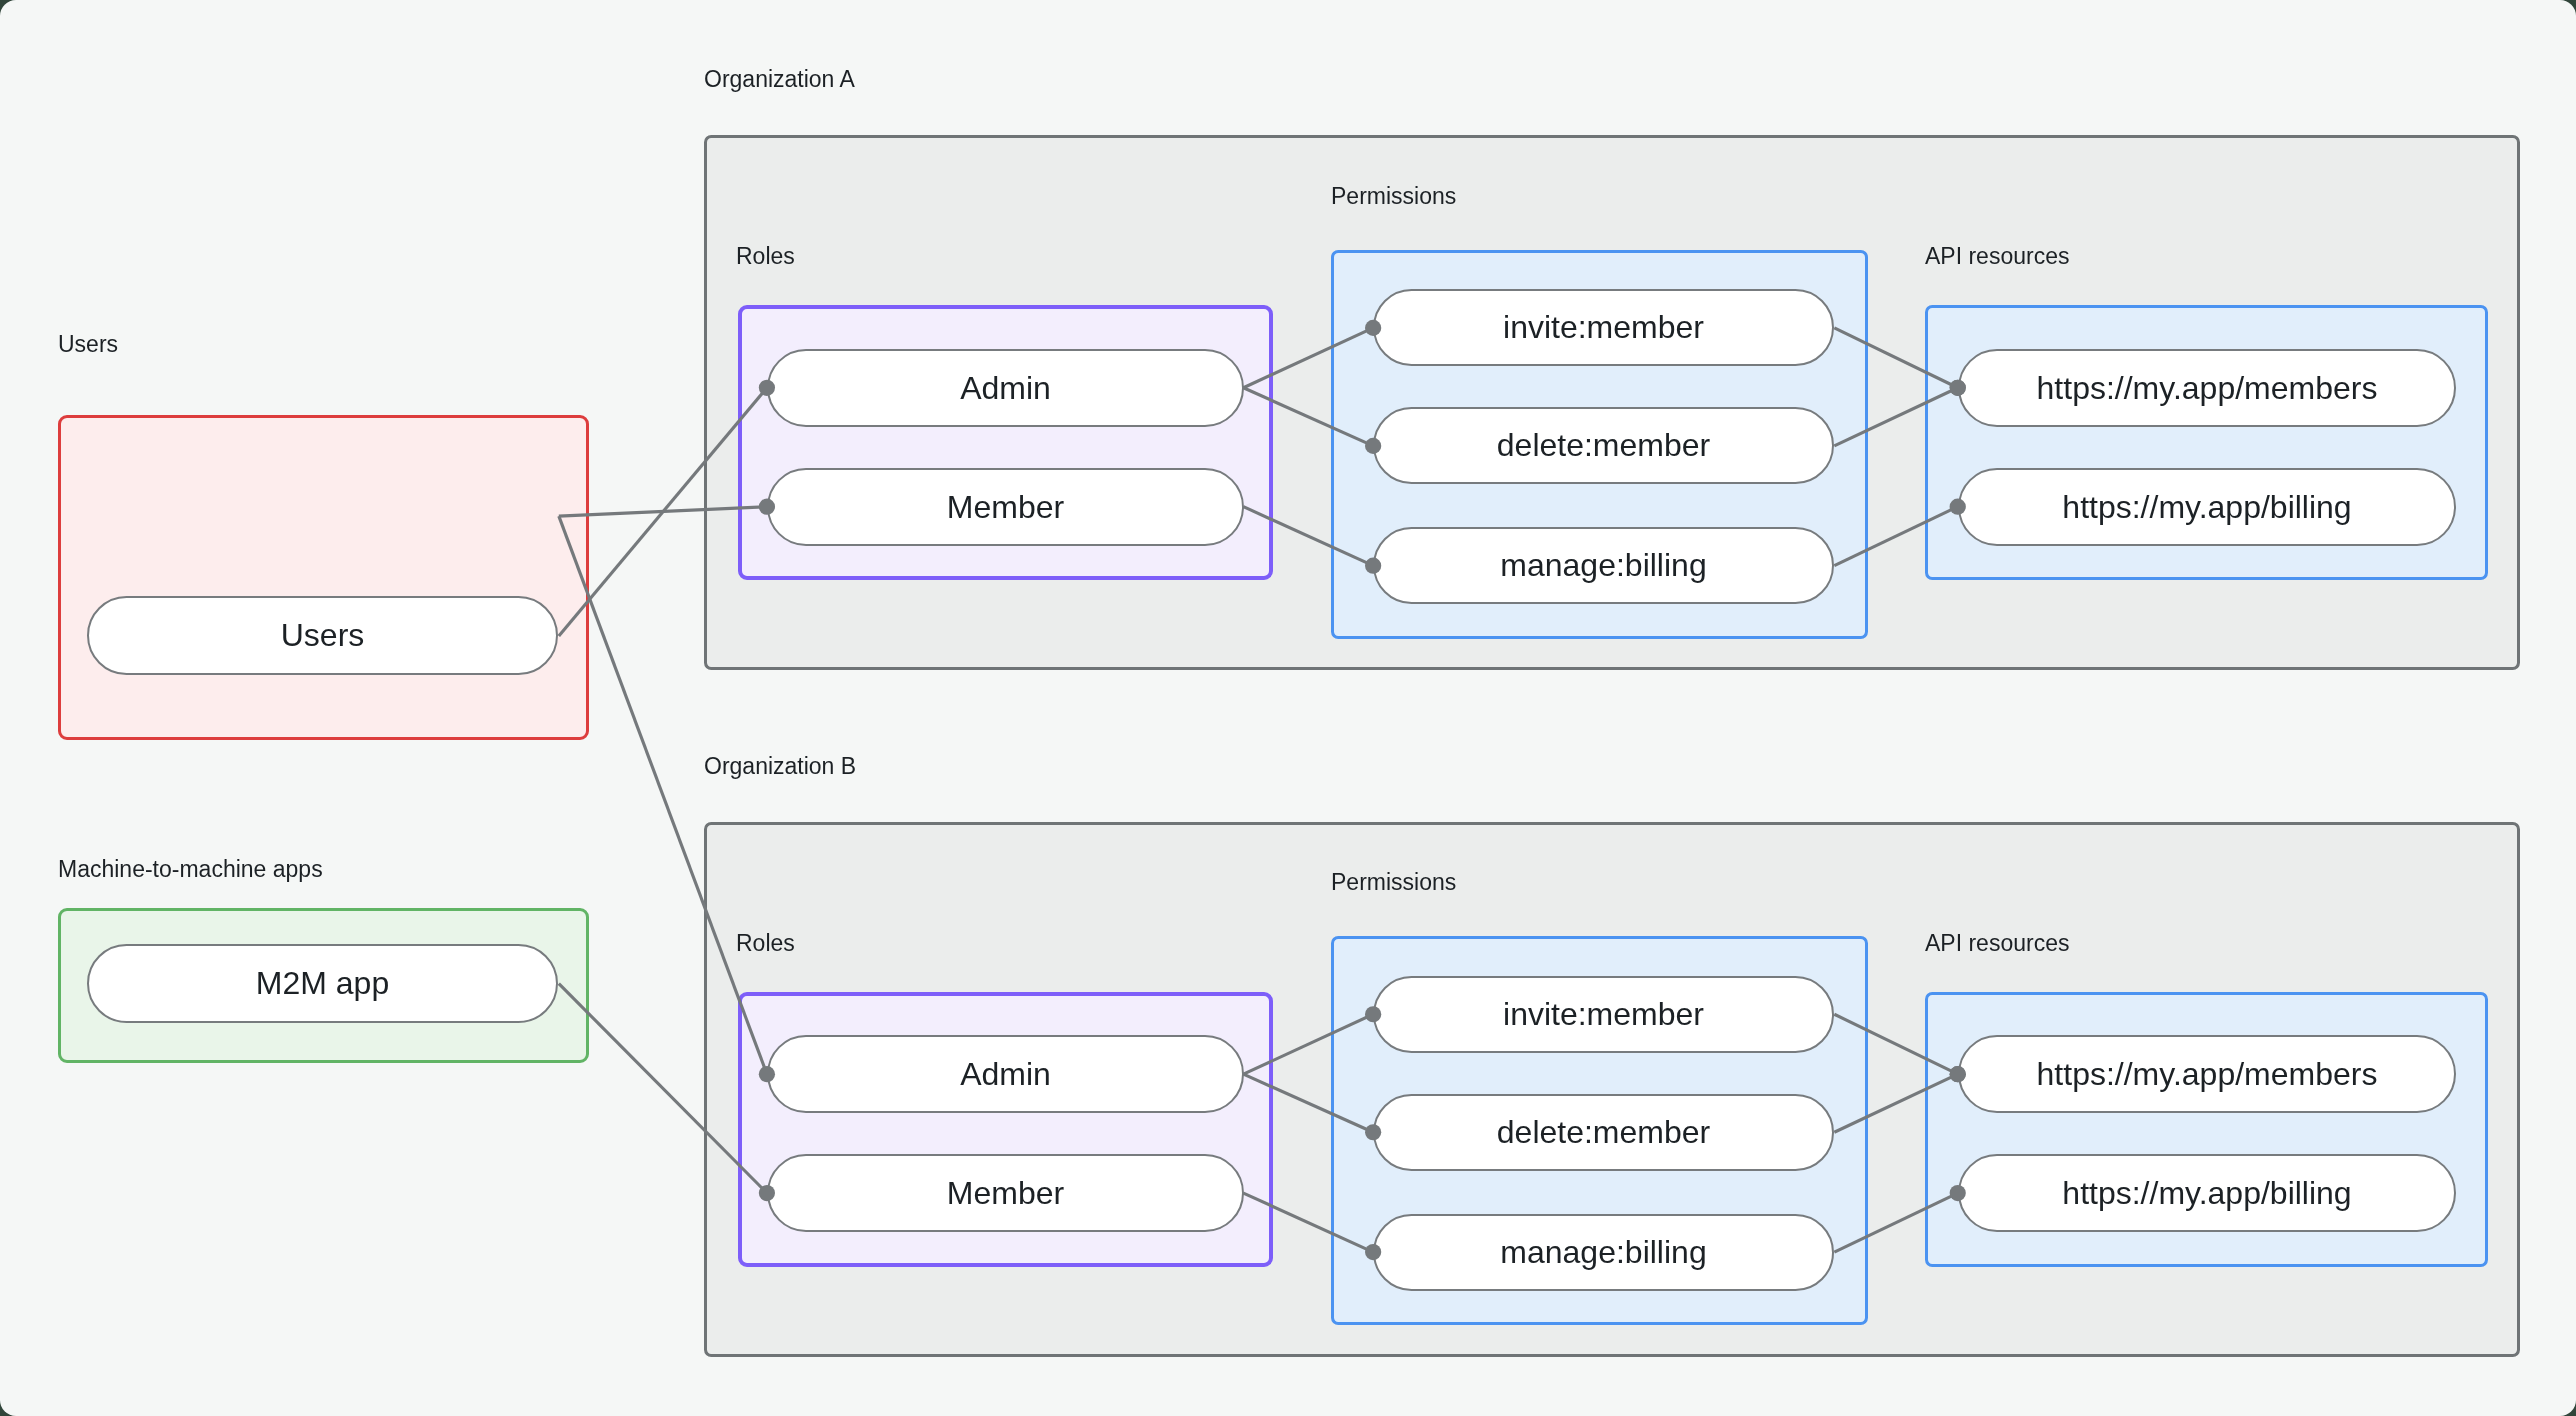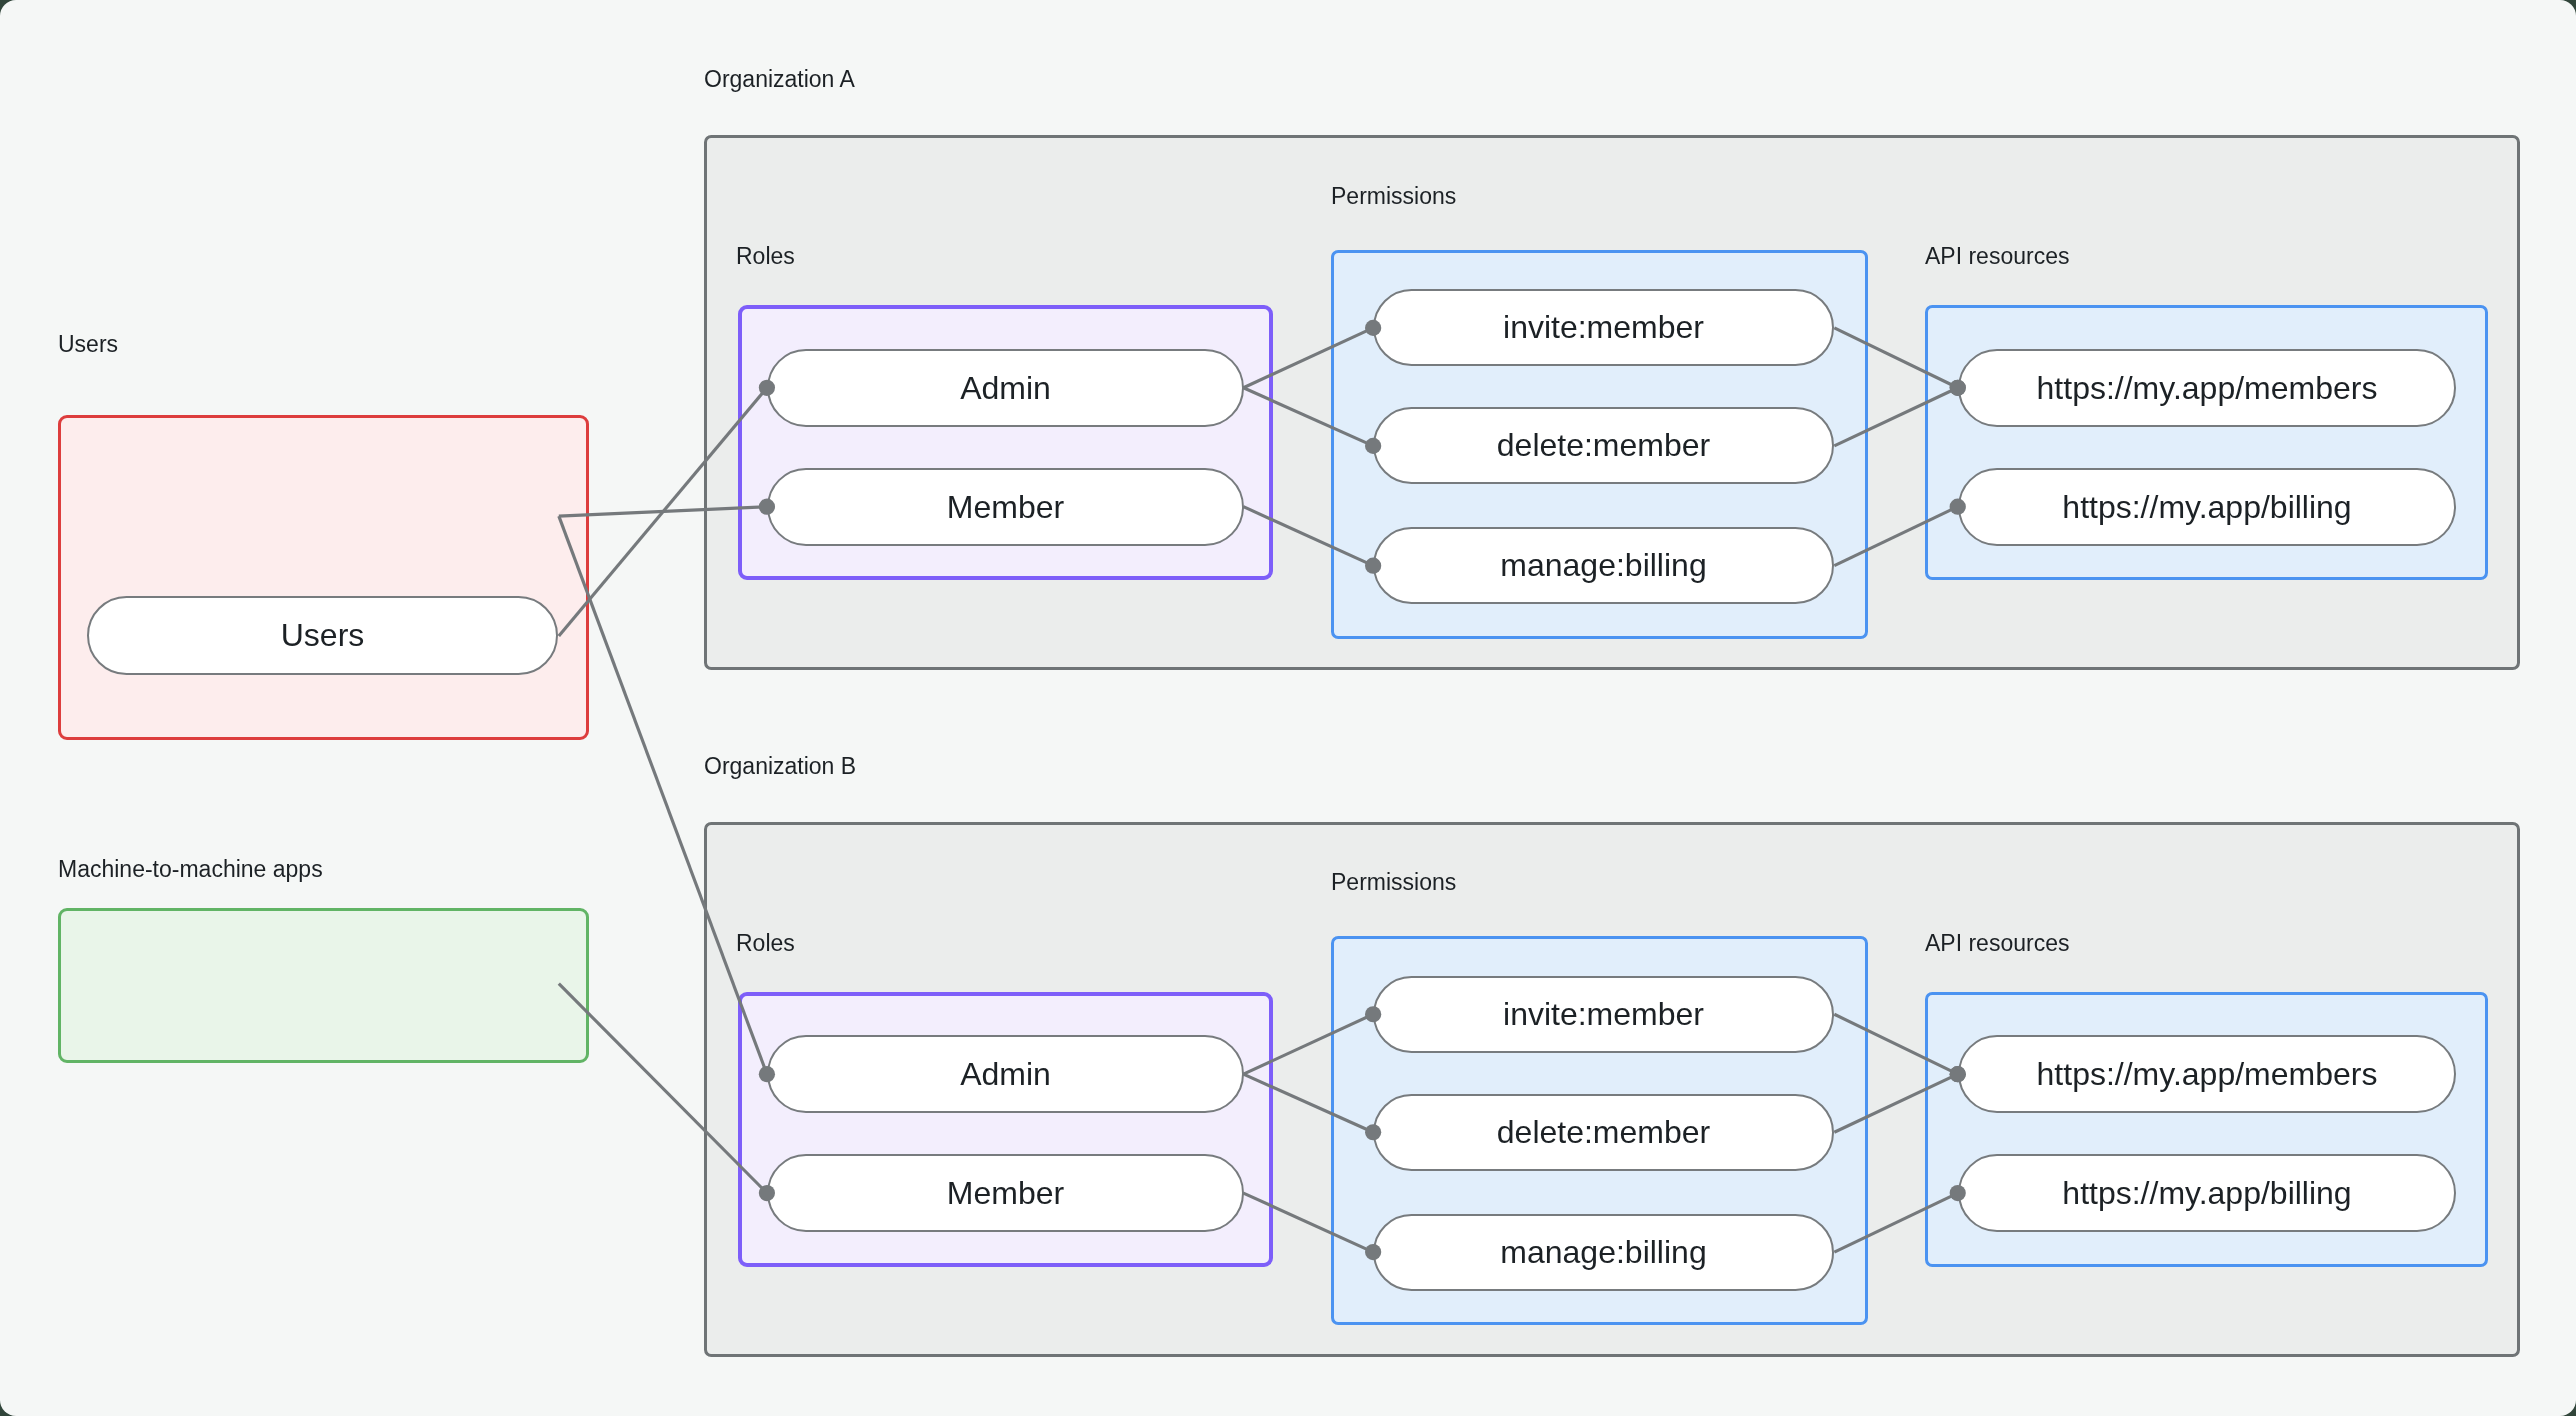--- a/index.html
+++ b/index.html
@@ -61,20 +61,21 @@
 <body>
 
 <div class="canvas" id="canvas">
 
   <div class="section-title" style="left:58px; top:324px;">Users</div>
   <div class="group-box users-box" style="left:58px; top:415px; width:531px; height:325px;"></div>
   <div class="pill" style="left:87px; top:596px; width:471px; height:79px;">Users</div>
 
   <div class="section-title" style="left:58px; top:832px;margin-top:17px;">Machine-to-machine apps</div>
   <div class="group-box m2m-box" style="left:58px; top:908px; width:531px; height:155px;"></div>
+  <div class="pill" style="left:87px; top:944px; width:471px; height:79px;">M2M app</div>
 
   <div class="section-title" style="left:704px; top:59px;">Organization A</div>
   <div class="group-box org-box" style="left:704px; top:135px; width:1816px; height:535px;"></div>
 
   <div class="section-title" style="left:736px; top:236px;">Roles</div>
   <div class="group-box roles-box" style="left:738px; top:305px; width:535px; height:275px;"></div>
   <div class="pill" style="left:767px; top:349px; width:477px; height:78px;">Admin</div>
   <div class="pill" style="left:767px; top:468px; width:477px; height:78px;">Member</div>
 
   <div class="section-title" style="left:1331px; top:176px;">Permissions</div>

